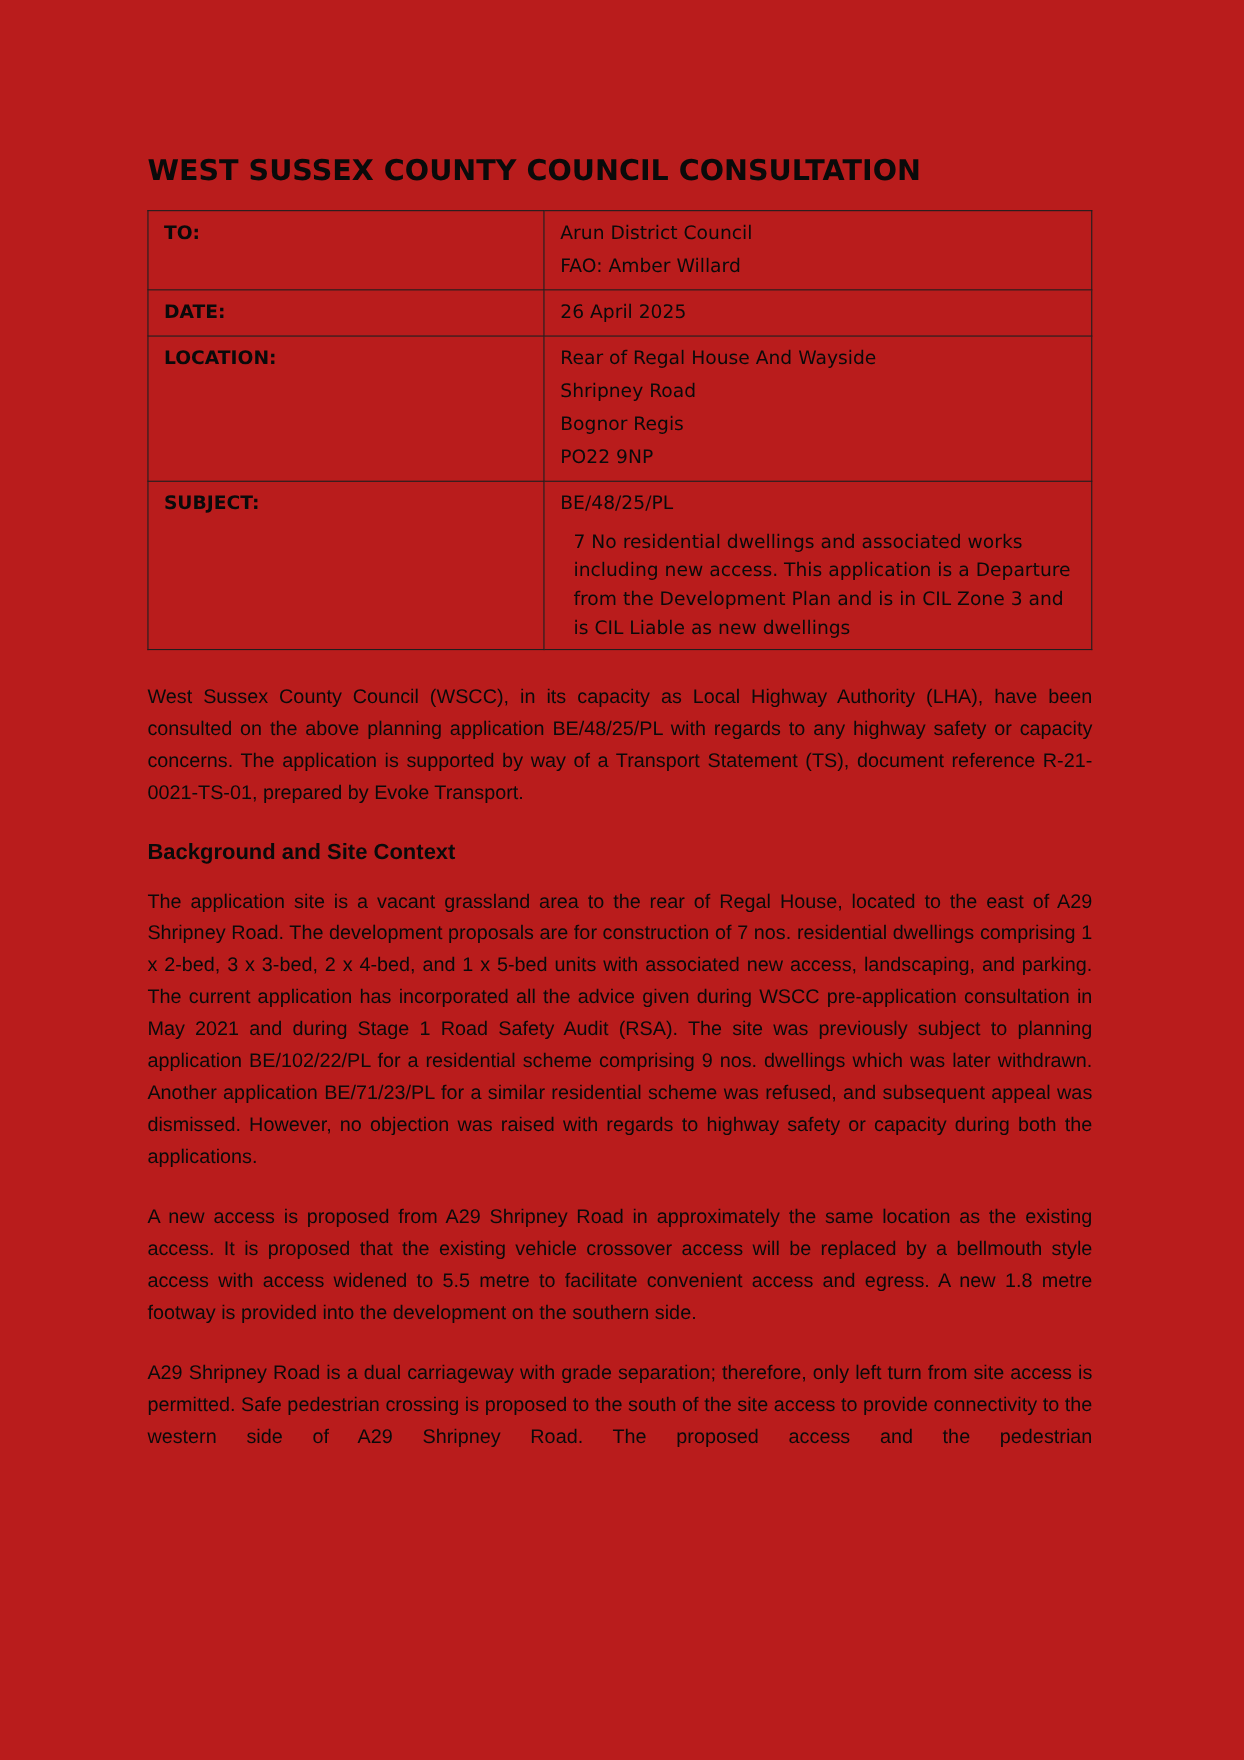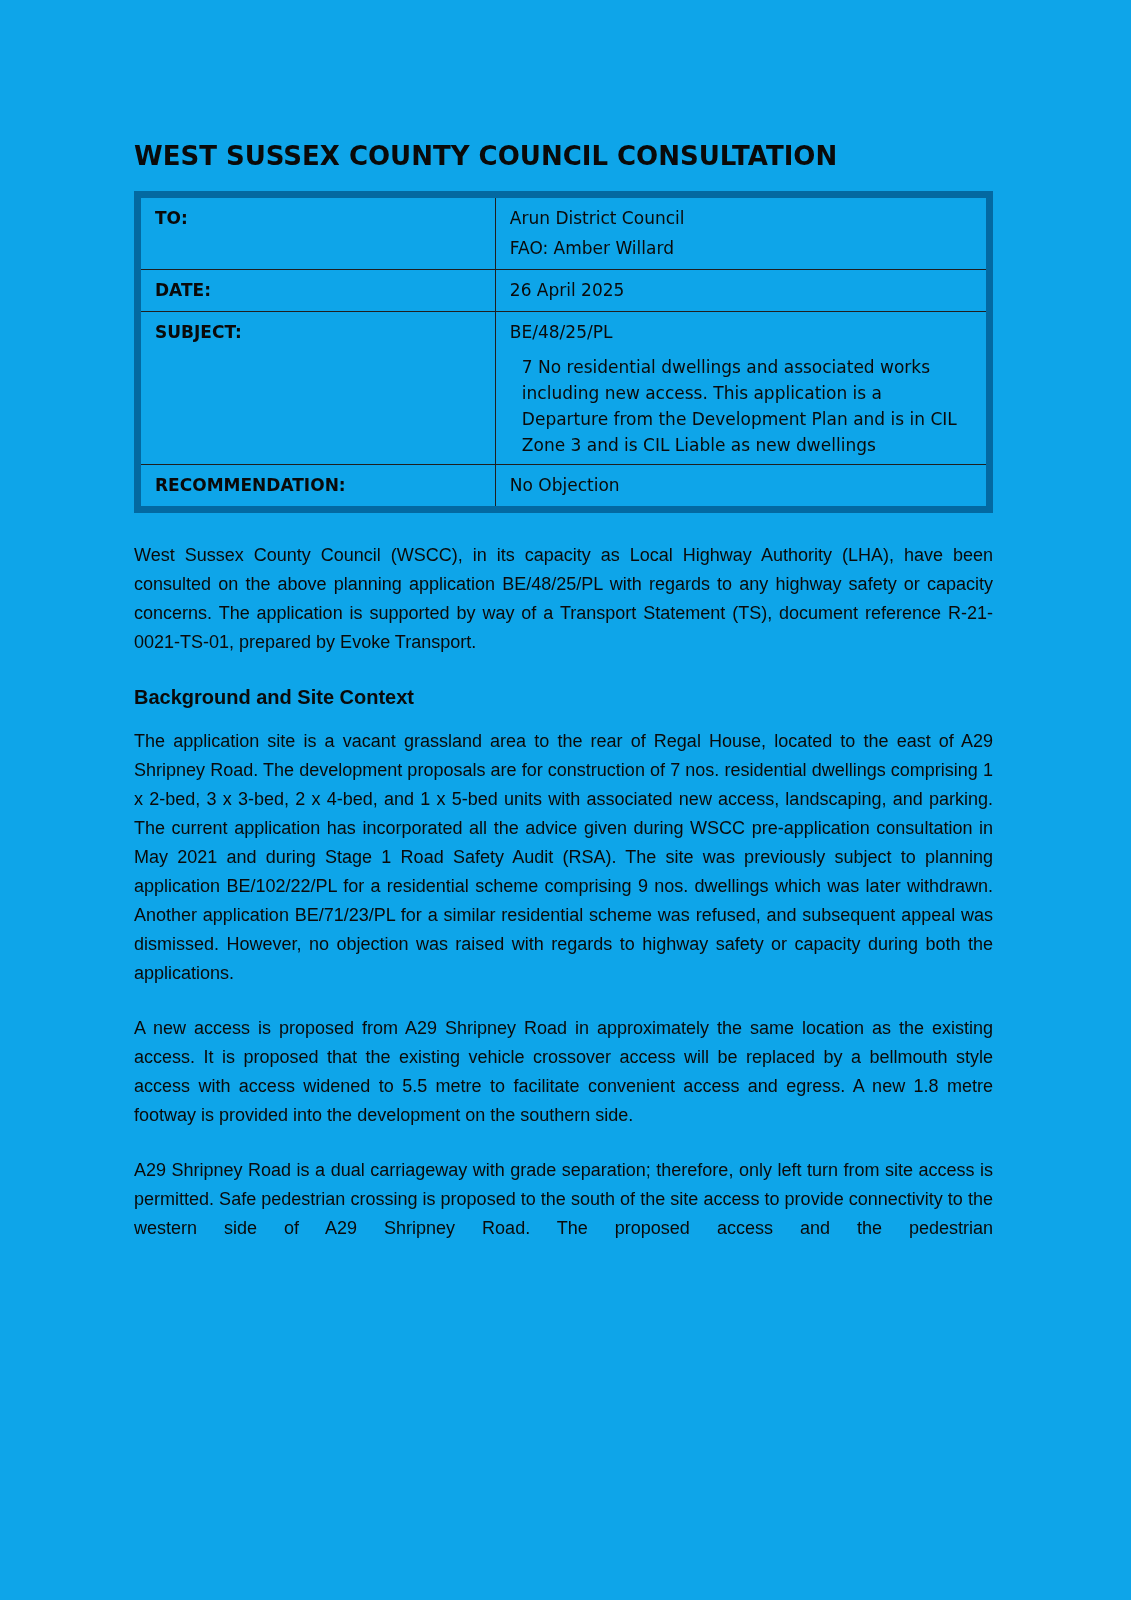--- a/index.html
+++ b/index.html
@@ -2,38 +2,38 @@
 <html><head>
 <meta charset="utf-8">
 <style>
   * { box-sizing: border-box; }
   html, body { margin: 0; padding: 0; background: #ffffff; }
   .page {
     position: relative;
     width: 1131px;
     height: 1600px;
     margin: 0 auto;
-    background: #0ea5e9;
+    background: #b91c1c;
     color: #000000;
     padding: 140px 138px 0 134px;
   }
   .doc-title {
     font-family: "DejaVu Sans", sans-serif;
     font-weight: bold;
     font-size: 26px;
     line-height: 32px;
     letter-spacing: 0px;
     margin: 0 0 19px 0;
     color: #0a0a0a;
     white-space: nowrap;
   }
   table.consult-table {
     width: 100%;
     border-collapse: collapse;
-    border: 7px solid #0369a1;
+    border: 1px solid #0369a1;
     table-layout: fixed;
   }
   table.consult-table td {
     border: 1px solid #1f1f1f;
     vertical-align: top;
     padding: 5px 14px 6px 14px;
     font-size: 17px;
     line-height: 30px;
     font-family: "DejaVu Sans", sans-serif;
     color: #0a0a0a;
@@ -85,30 +85,33 @@
           <span class="cell-line">FAO: Amber Willard</span>
         </td>
       </tr>
       <tr>
         <td class="label-cell">DATE:</td>
         <td class="value-cell">
           <span class="cell-line">26 April 2025</span>
         </td>
       </tr>
       <tr>
+        <td class="label-cell">LOCATION:</td>
+        <td class="value-cell">
+          <span class="cell-line">Rear of Regal House And Wayside</span>
+          <span class="cell-line">Shripney Road</span>
+          <span class="cell-line">Bognor Regis</span>
+          <span class="cell-line">PO22 9NP</span>
+        </td>
+      </tr>
+      <tr>
         <td class="label-cell">SUBJECT:</td>
         <td class="value-cell">
           <span class="cell-line">BE/48/25/PL</span>
           <div class="cell-para">7 No residential dwellings and associated works including new access. This application is a Departure from the Development Plan and is in CIL Zone 3 and is CIL Liable as new dwellings</div>
-        </td>
-      </tr>
-      <tr>
-        <td class="label-cell">RECOMMENDATION:</td>
-        <td class="value-cell">
-          <span class="cell-line">No Objection</span>
         </td>
       </tr>
     </tbody>
   </table>
 
   <div class="doc-body">
     <p>West Sussex County Council (WSCC), in its capacity as Local Highway Authority (LHA), have been consulted on the above planning application BE/48/25/PL with regards to any highway safety or capacity concerns. The application is supported by way of a Transport Statement (TS), document reference R-21-0021-TS-01, prepared by Evoke Transport.</p>
 
     <h2>Background and Site Context</h2>
 

